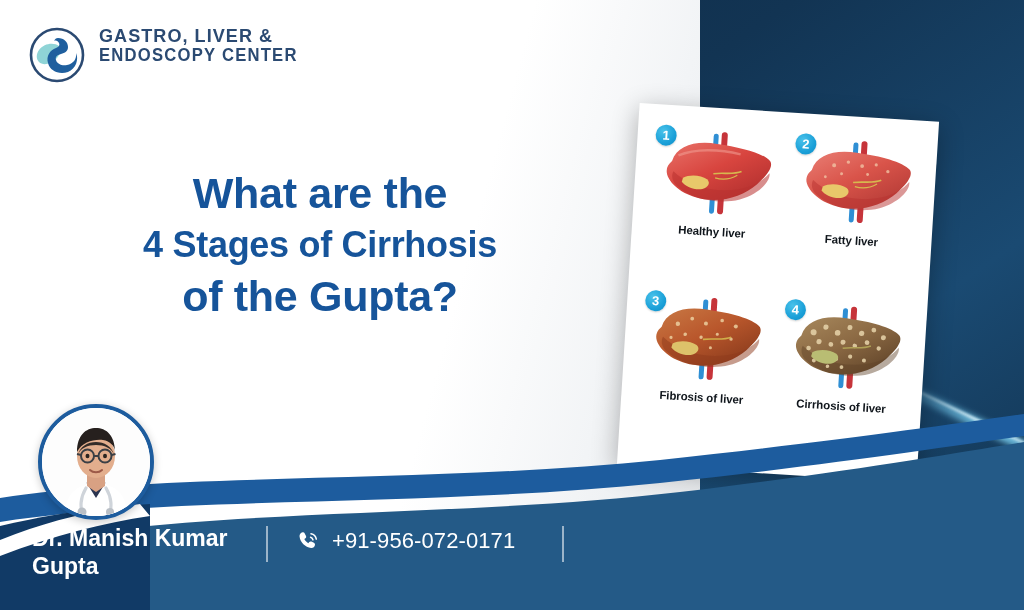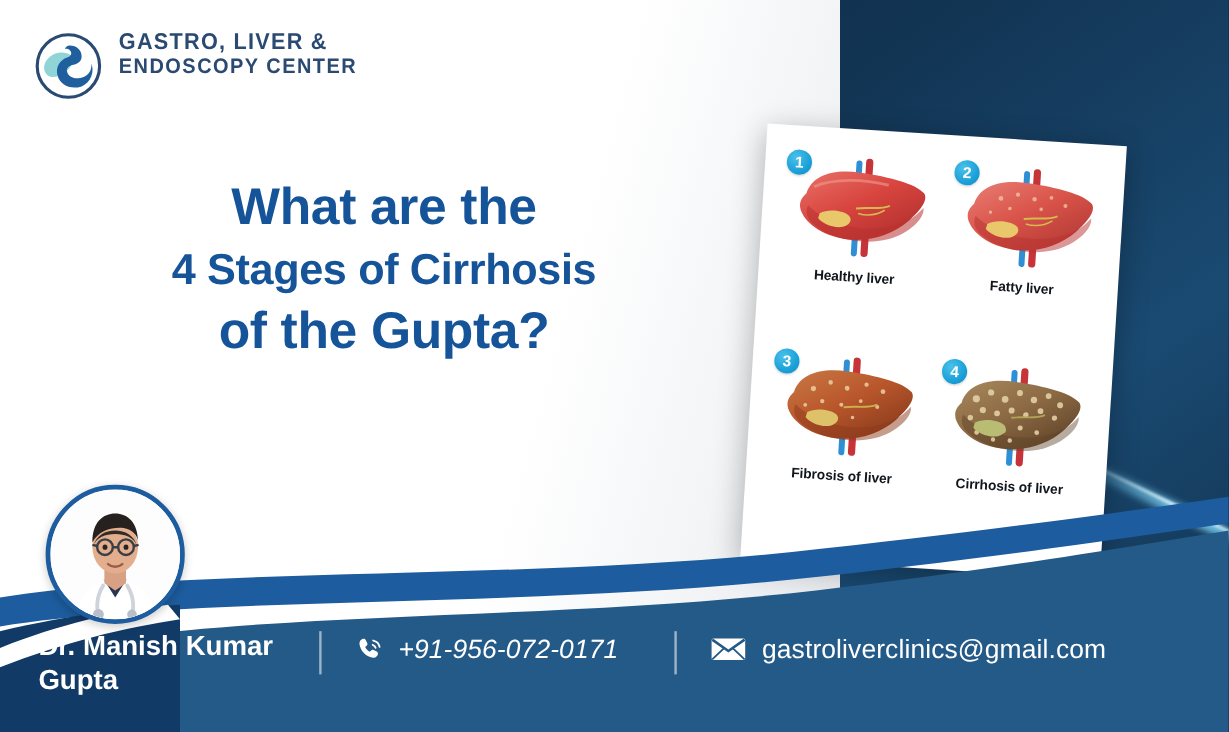--- a/index.html
+++ b/index.html
@@ -42,21 +42,21 @@
   .logo-text { display:flex; flex-direction:column; line-height:1.06; }
   .logo-l1, .logo-l2 {
     font-family:"Liberation Sans", sans-serif;
     font-weight:bold; color:#2b4a72; letter-spacing:1.1px;
     font-size:19px; transform:scaleX(.95); transform-origin:left center;
   }
   .logo-l2 { font-size:17.5px; letter-spacing:1.3px; }
 
   
   .headline {
-    position:absolute; left:40px; top:146px; width:560px;
+    position:absolute; left:40px; top:166px; width:560px;
     text-align:center; color:#16549a;
     font-weight:bold; line-height:1.30;
   }
   .hl-1 { font-size:43px; letter-spacing:-.3px; }
   .hl-2 { font-size:36px; letter-spacing:-.3px; white-space:nowrap; }
   .hl-3 { font-size:43px; letter-spacing:-.3px; }
 
   
   .card {
     position:absolute; left:628px; top:112px; width:300px; height:362px;
@@ -87,21 +87,21 @@
     position:absolute; left:38px; top:404px; width:116px; height:116px; border-radius:50%;
     background:#fff; border:4px solid #1d5c9e; overflow:hidden; z-index:8;
     box-shadow:0 2px 8px rgba(0,0,0,.22);
   }
   .avatar-svg { width:100%; height:100%; display:block; }
   .doc-name {
     position:absolute; left:32px; top:524px; width:228px;
     font-size:23px; font-weight:bold; color:#fff; line-height:1.23; z-index:10;
   }
   .divider1 { position:absolute; left:266px; top:526px; width:1.5px; height:36px; background:rgba(255,255,255,.55); z-index:10; }
-  .phone-block { position:absolute; left:296px; top:528px; display:flex; align-items:flex-end; gap:11px; z-index:10;font-style:italic; }
+  .phone-block { position:absolute; left:296px; top:528px; display:flex; align-items:flex-end; gap:11px; z-index:10; }
   .mail-block  { position:absolute; left:592px; top:528px; display:flex; align-items:center; gap:13px; z-index:10; }
   .divider2 { position:absolute; left:562px; top:526px; width:1.5px; height:36px; background:rgba(255,255,255,.55); z-index:10; }
   .contact-txt { font-size:22px; color:#fff; letter-spacing:.1px; }
   .ico { flex:0 0 auto; display:block; }
 </style>
 </head>
 <body>
 
 <div id="stage">
 
@@ -306,22 +306,14 @@
     <svg class="ico" width="25" height="25" viewBox="0 0 24 24">
       <path d="M6.3 3.2 C7.2 3 8 3.4 8.4 4.2 L9.6 6.6 C10 7.4 9.8 8.3 9.1 8.8 L8 9.7 C8.7 11.3 10.1 12.8 11.8 13.6 L12.7 12.5 C13.2 11.9 14.1 11.7 14.8 12.1 L17.2 13.3 C18 13.7 18.4 14.6 18.2 15.4 C17.9 17.2 16.3 18.5 14.5 18.3 C8.9 17.7 4.1 12.9 3.4 7.3 C3.2 5.4 4.5 3.6 6.3 3.2 Z" fill="#ffffff"></path>
       <path d="M14.4 4.6 C17 5.1 19 7.1 19.5 9.7" stroke="#ffffff" stroke-width="1.5" fill="none" stroke-linecap="round"></path>
       <path d="M14 8 C15.2 8.4 16 9.2 16.3 10.4" stroke="#ffffff" stroke-width="1.5" fill="none" stroke-linecap="round"></path>
     </svg>
     <span class="contact-txt">+91-956-072-0171</span>
   </div>
 
   <div class="divider2"></div>
 
-  <div class="mail-block">
-    <svg class="ico" width="30" height="22" viewBox="0 0 30 22">
-      <rect x="1" y="2" width="28" height="18" rx="1.5" fill="#ffffff"></rect>
-      <path d="M1.5 3 L15 12.5 L28.5 3" fill="none" stroke="#245a87" stroke-width="2.2"></path>
-      <path d="M1.5 19.5 L11 10.5 M28.5 19.5 L19 10.5" fill="none" stroke="#245a87" stroke-width="1.6"></path>
-    </svg>
-    <span class="contact-txt">gastroliverclinics@gmail.com</span>
-  </div>
 
 </div>
 
 </body></html>

